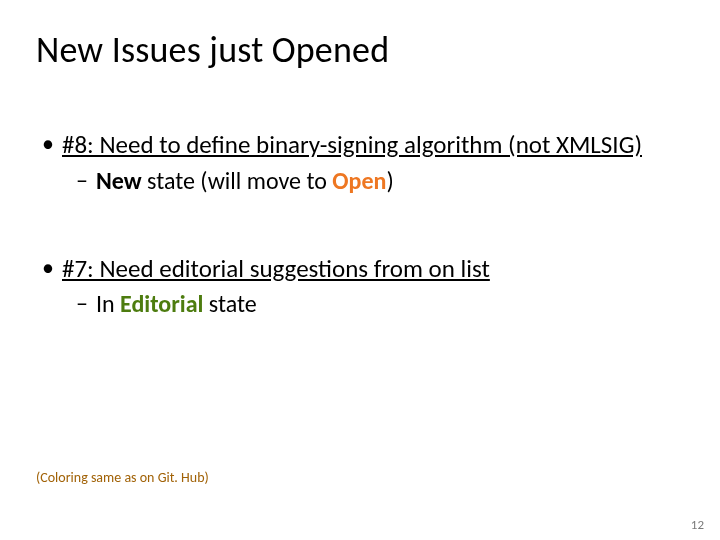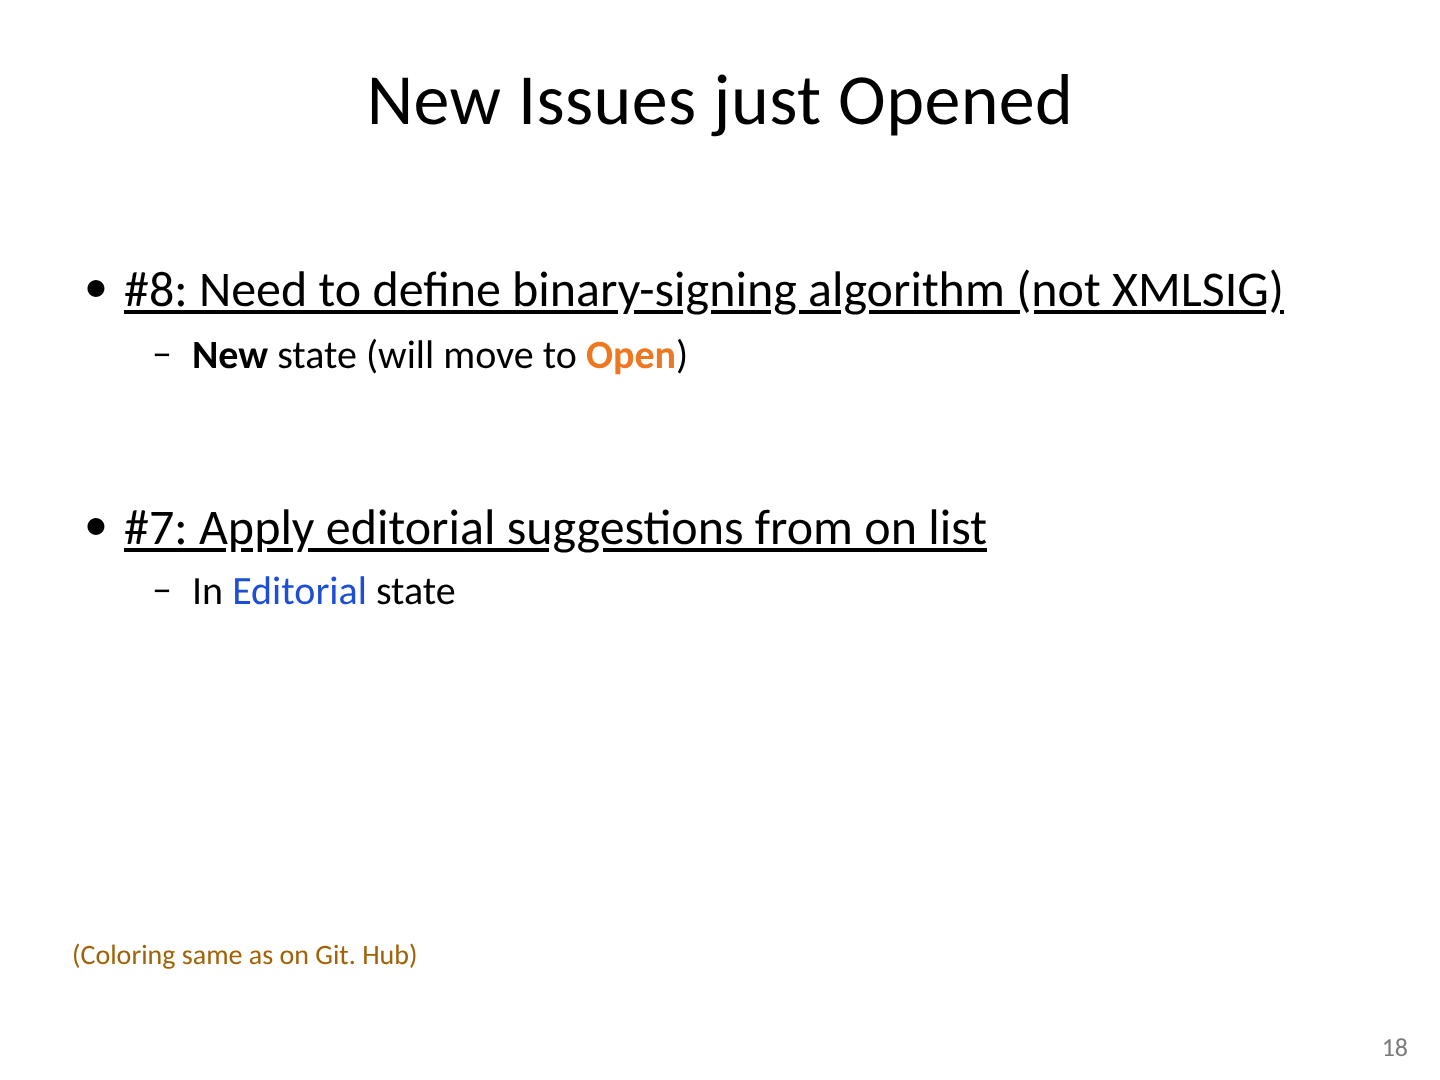--- a/index.html
+++ b/index.html
@@ -11,21 +11,21 @@
       position: relative;
       color: #000;
     }
     .slide {
       width: 100%;
       height: 100%;
       padding: 28px 36px 24px 36px;
       position: relative;
     }
     .title {
-      text-align: center;
+      text-align: left;
       font-size: 36px;
       font-weight: 400;
       margin-bottom: 58px;
       letter-spacing: 0.2px;
     }
     .bullets { list-style: none; }
     .bullet-l1 {
       font-size: 25px;
       line-height: 1.22;
       margin-bottom: 4px;
@@ -34,35 +34,35 @@
       text-decoration: underline;
     }
     .bullet-l1::before {
       content: "•";
       position: absolute;
       left: 6px;
       top: -1px;
       font-size: 24px;
     }
     .bullet-l2 {
-      font-size: 20px;
+      font-size: 24px;
       line-height: 1.3;
       position: relative;
       padding-left: 60px;
       margin-bottom: 38px;
     }
     .bullet-l2::before {
       content: "–";
       position: absolute;
       left: 40px;
       top: -1px;
     }
     .new-label { font-weight: 700; color: #000; }
     .open-label { font-weight: 700; color: #ee7722; }
-    .editorial-label { font-weight: 400; color: #1d4ed8; }
+    .editorial-label { font-weight: 700; color: #4d7c0f; }
     .footnote {
       font-size: 14px;
       color: #a16207;
       position: absolute;
       left: 36px;
       bottom: 54px;
     }
     .page-num {
       position: absolute;
       right: 16px;
@@ -83,23 +83,23 @@
     <li class="bullet-l1">
       <span>#8: Need to define binary-signing algorithm (not XMLSIG)</span>
     </li>
     <li class="bullet-l2">
       <span></span><span class="new-label">New</span><span> state (will move to </span><span class="open-label">Open</span><span>)</span>
     </li>
 
     <div class="gap"></div>
 
     <li class="bullet-l1">
-      <span>#7: Apply editorial suggestions from on list</span>
+      <span>#7: Need editorial suggestions from on list</span>
     </li>
     <li class="bullet-l2">
       <span>In </span><span class="editorial-label">Editorial</span><span> state</span><span></span>
     </li>
 
   </ul>
 
   <div class="footnote">(Coloring same as on Git. Hub)</div>
-  <div class="page-num">18</div>
+  <div class="page-num">12</div>
 </div>
 
 </body></html>

